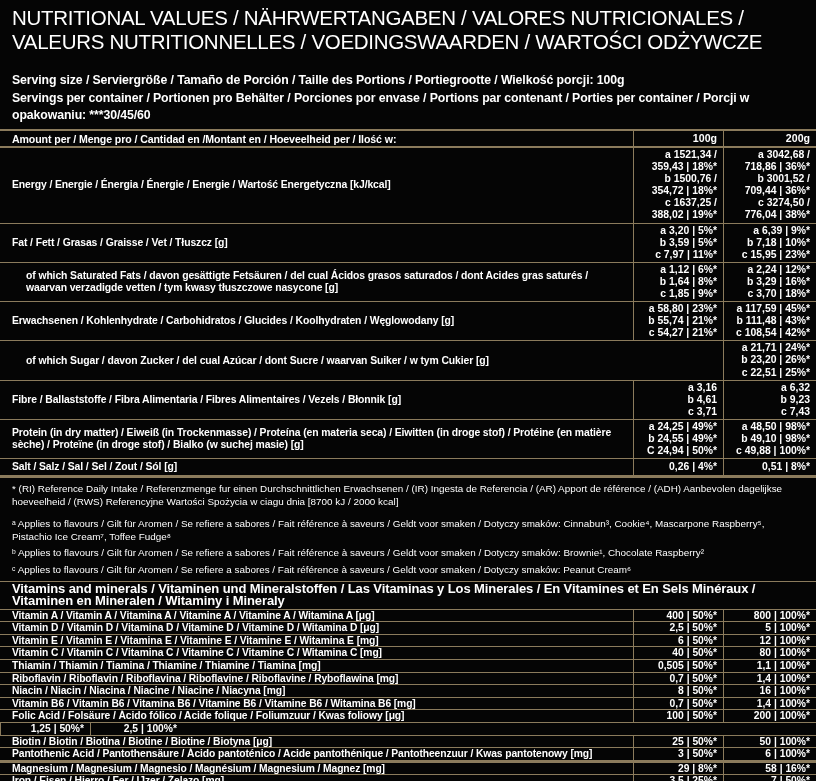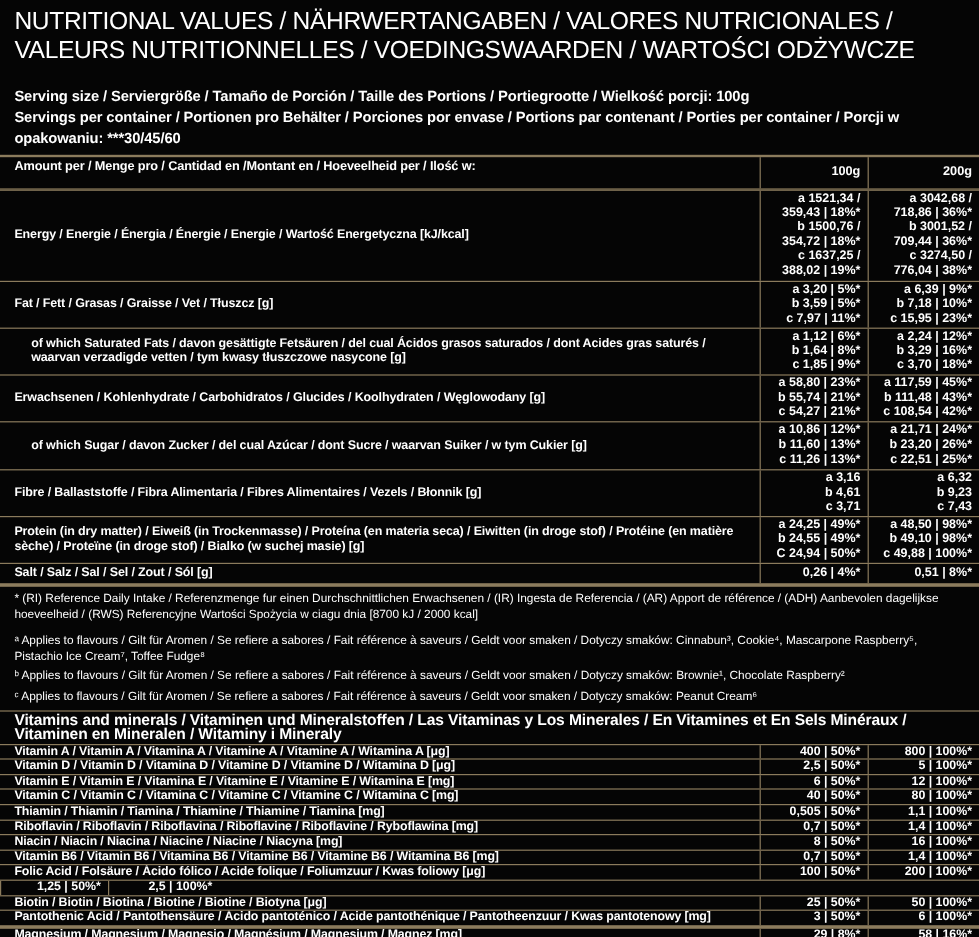--- a/index.html
+++ b/index.html
@@ -28,21 +28,21 @@
     padding:0 12px;
     font-size:12.3px;
     font-weight:700;
     line-height:1.4;
     letter-spacing:-0.1px;
   }
   .serving.first{margin-top:16px;}
   .ntable{margin-top:5px;}
   .t-row{display:flex;border-top:1px solid var(--bd);}
   .t-head{border-top:2px solid var(--bd);border-bottom:1px solid var(--bd);}
-  .t-head .t-label{padding-top:2px;padding-bottom:12px;font-size:10.6px;}
+  .t-head .t-label{padding-top:2px;padding-bottom:1px;font-size:10.6px;}
   .t-label{
     flex:1;display:flex;align-items:center;
     padding:2px 6px 2px 12px;
     font-size:10.4px;font-weight:700;line-height:12px;
     letter-spacing:-0.1px;
   }
   .t-label.indent{padding-left:26px;}
   .t-col{
     width:90px;box-sizing:border-box;
     border-left:1px solid var(--bd);
@@ -147,25 +147,20 @@
             <div>c 54,27 | 21%*</div>
           </div>
           <div class="t-col c2">
             <div>a 117,59 | 45%*</div>
             <div>b 111,48 | 43%*</div>
             <div>c 108,54 | 42%*</div>
           </div>
         </div>
         <div class="t-row">
           <div class="t-label indent">of which Sugar / davon Zucker / del cual Azúcar / dont Sucre / waarvan Suiker / w tym Cukier [g]</div>
-          <div class="t-col c1">
-            <div>a 10,86 | 12%*</div>
-            <div>b 11,60 | 13%*</div>
-            <div>c 11,26 | 13%*</div>
-          </div>
           <div class="t-col c2">
             <div>a 21,71 | 24%*</div>
             <div>b 23,20 | 26%*</div>
             <div>c 22,51 | 25%*</div>
           </div>
         </div>
         <div class="t-row">
           <div class="t-label">Fibre / Ballaststoffe / Fibra Alimentaria / Fibres Alimentaires / Vezels / Błonnik [g]</div>
           <div class="t-col c1">
             <div>a 3,16</div>

